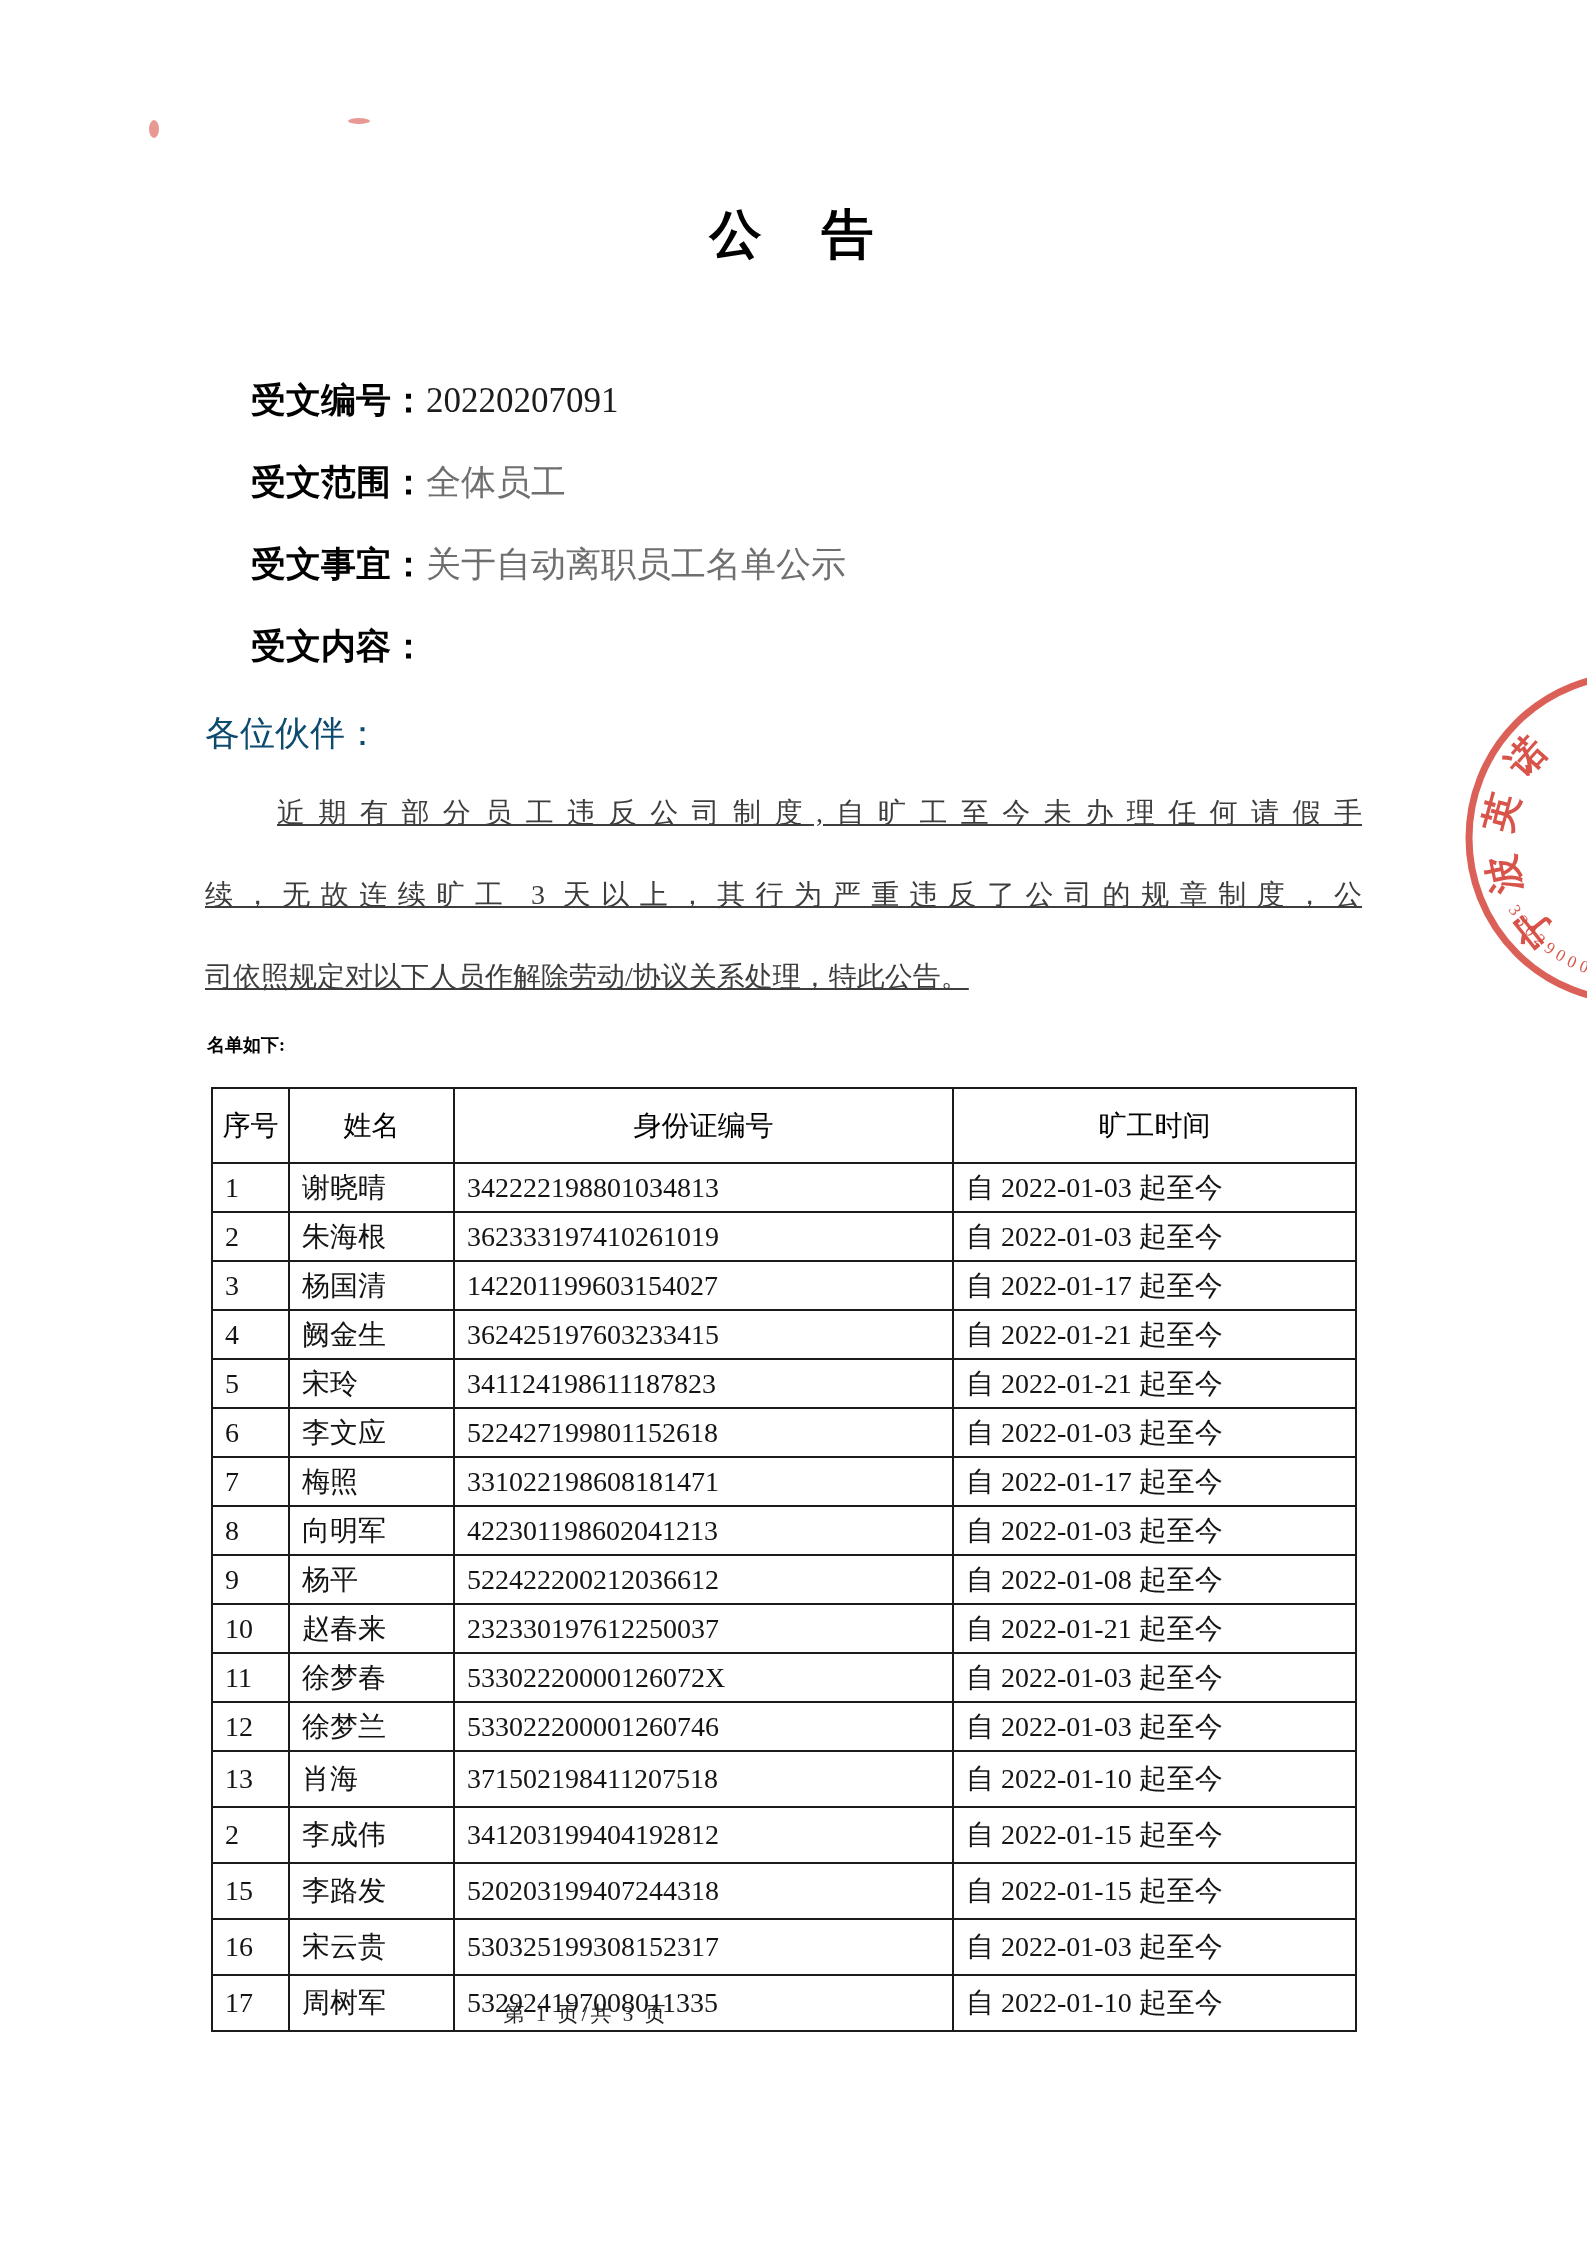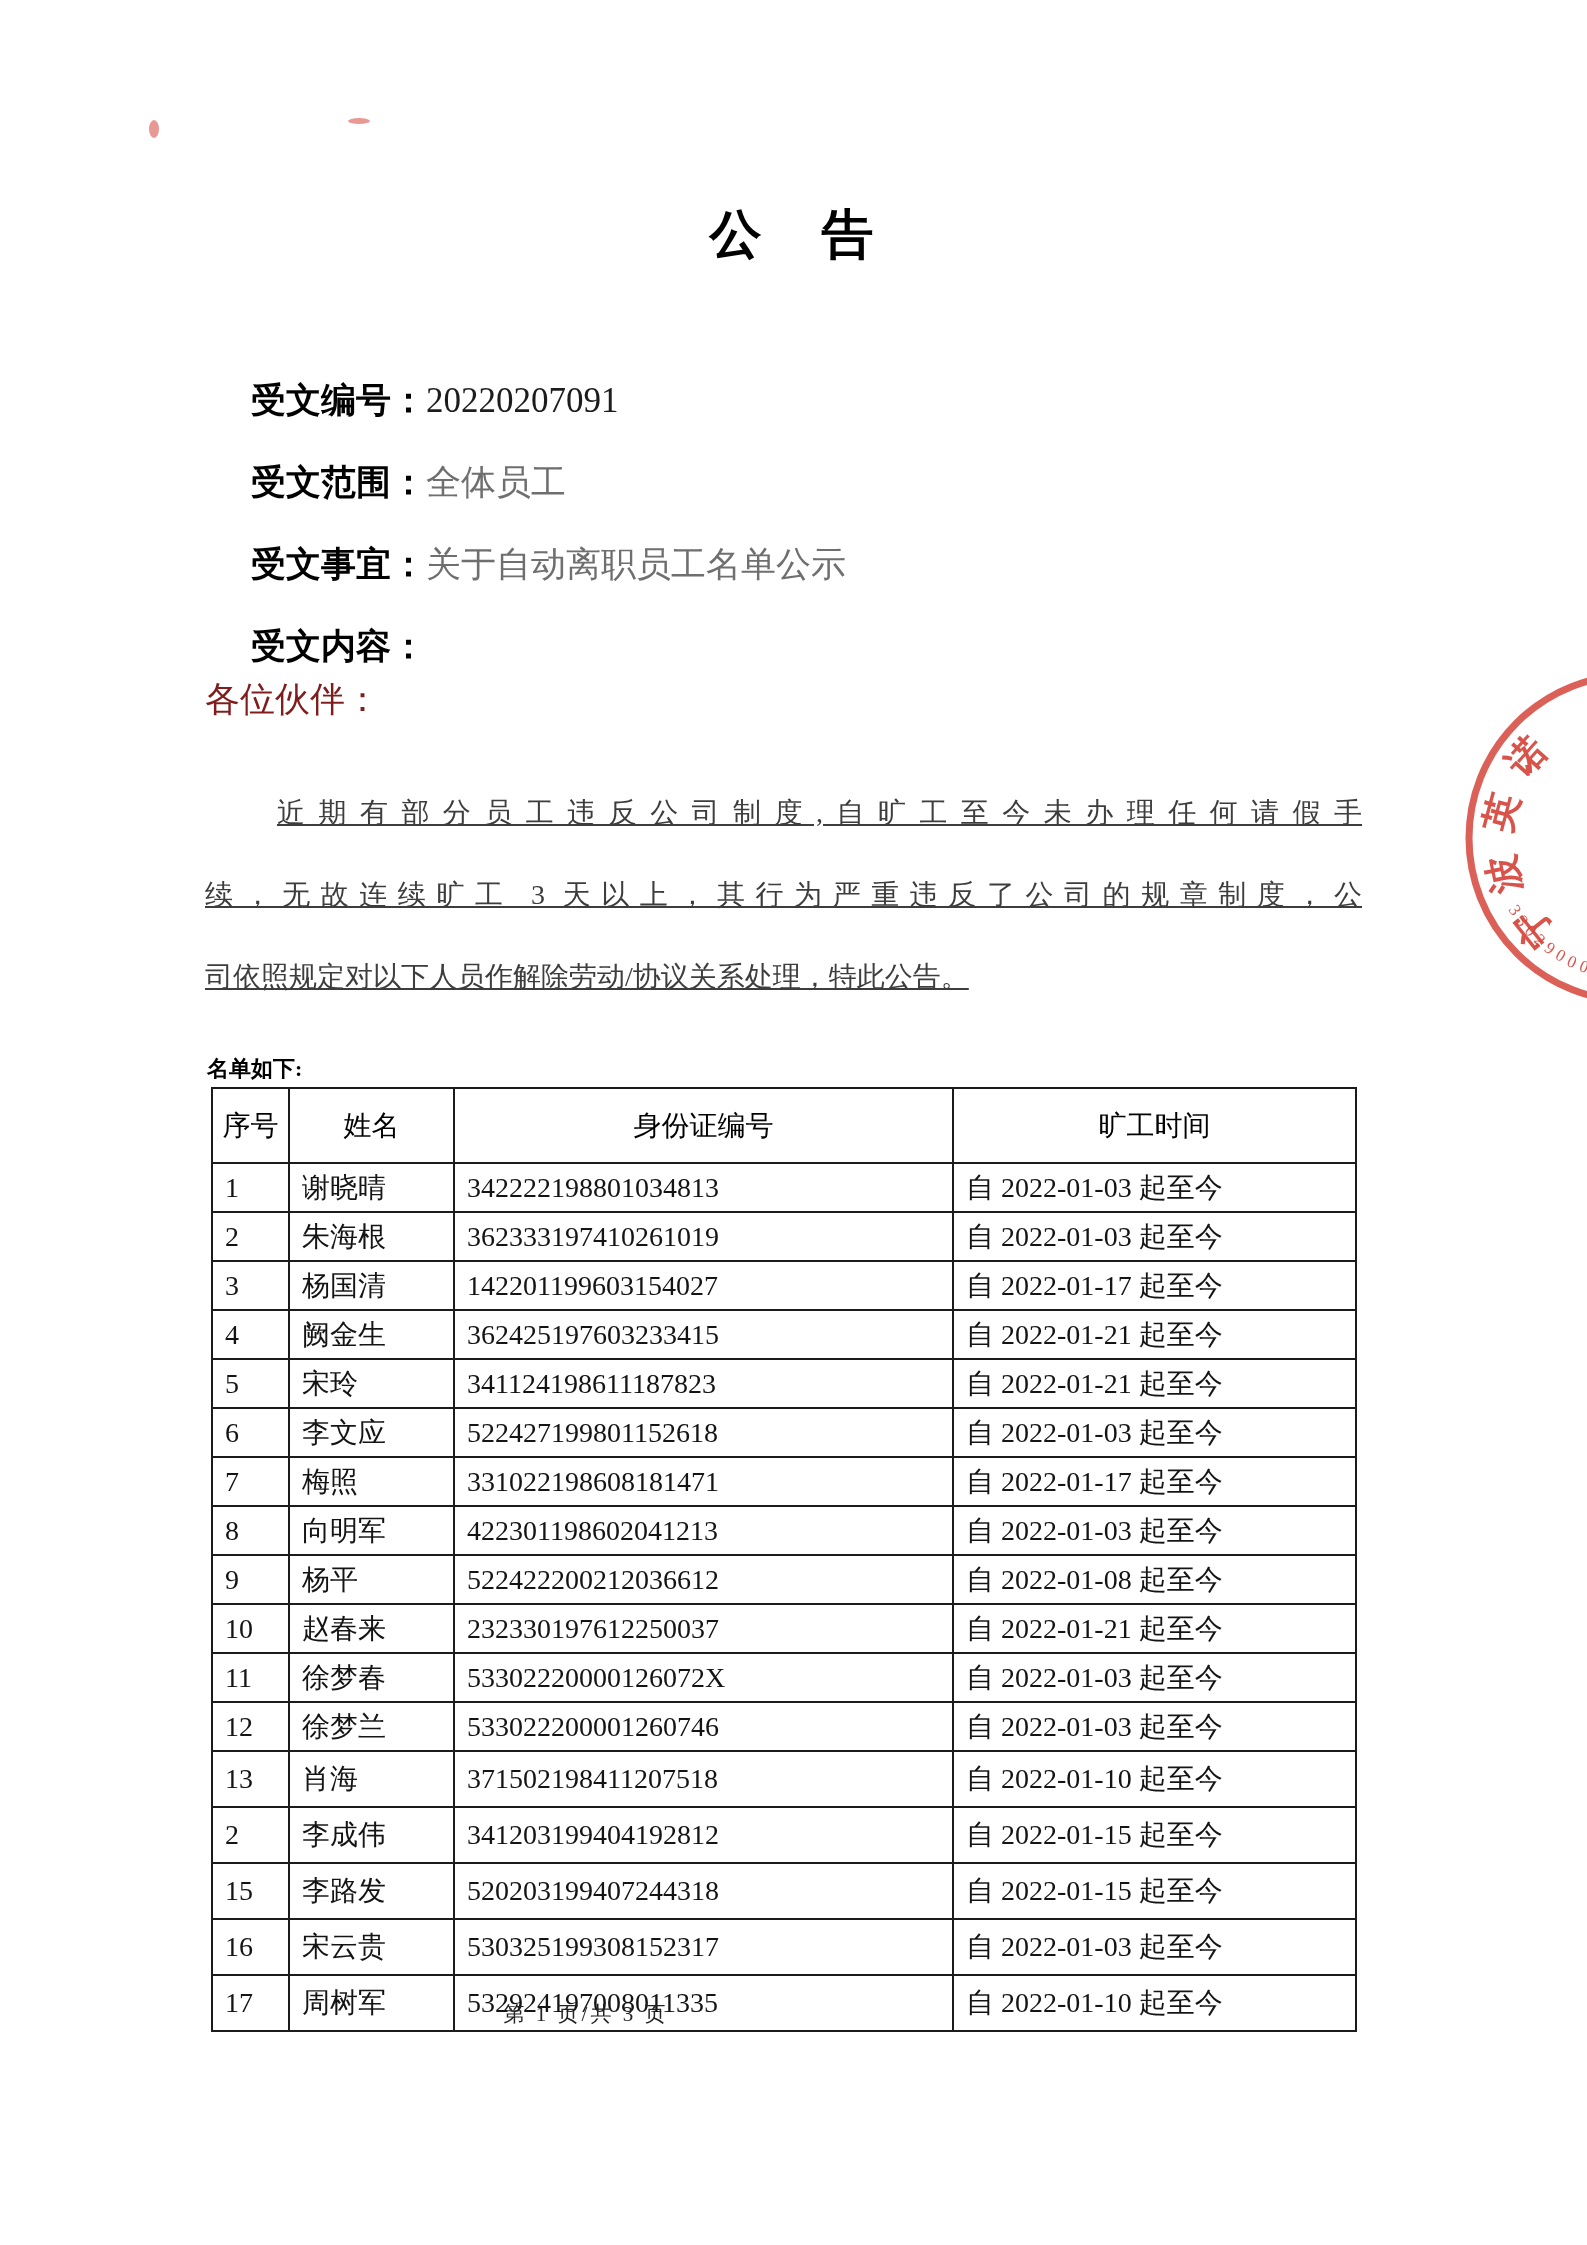--- a/index.html
+++ b/index.html
@@ -14,26 +14,26 @@
     text-align:center;font-size:52px;font-weight:700;letter-spacing:4px;font-family:Liberation Serif, serif;
   }
   
   .fields{position:absolute;left:218px;top:376px;width:1140px;}
   .field-line{height:82px;line-height:50px;font-size:35px;white-space:nowrap;margin-left:33px;}
   .field-label{font-weight:700;color:#000;}
   .field-value{color:#1c1c1c;}
   .field-line:nth-of-type(2) .field-value,
   .field-line:nth-of-type(3) .field-value{color:#6f6f6f;}
   
-  .salutation{position:absolute;left:205px;top:676px;font-size:35px;color:#7f1d1d;}
+  .salutation{position:absolute;left:205px;top:710px;font-size:35px;color:#0c4a6e;}
   .paragraph{position:absolute;left:205px;top:788px;width:1157px;}
   .para-line{height:82px;line-height:50px;font-size:28px;color:#3d3d3d;text-decoration:underline;}
   .para-line:nth-of-type(-n+2){text-align:justify;text-align-last:justify;}
   .para-line:nth-of-type(1){text-indent:72px;}
-  .list-label{position:absolute;left:207px;top:1033px;font-size:22px;font-weight:700;margin-top:21px;}
+  .list-label{position:absolute;left:207px;top:1033px;font-size:18px;font-weight:700;}
   
   .roster{
     position:absolute;left:211px;top:1087px;border-collapse:collapse;
     table-layout:fixed;font-size:28px;
   }
   .roster th,.roster td{border:2px solid #1b1b1b;font-weight:400;overflow:hidden;}
   .roster thead tr{height:75px;padding-left:12px;}
   .roster th{text-align:center;padding:0;}
   .roster tbody tr{height:49px;}
   .roster tbody tr:nth-of-type(n+13){height:56px;}

